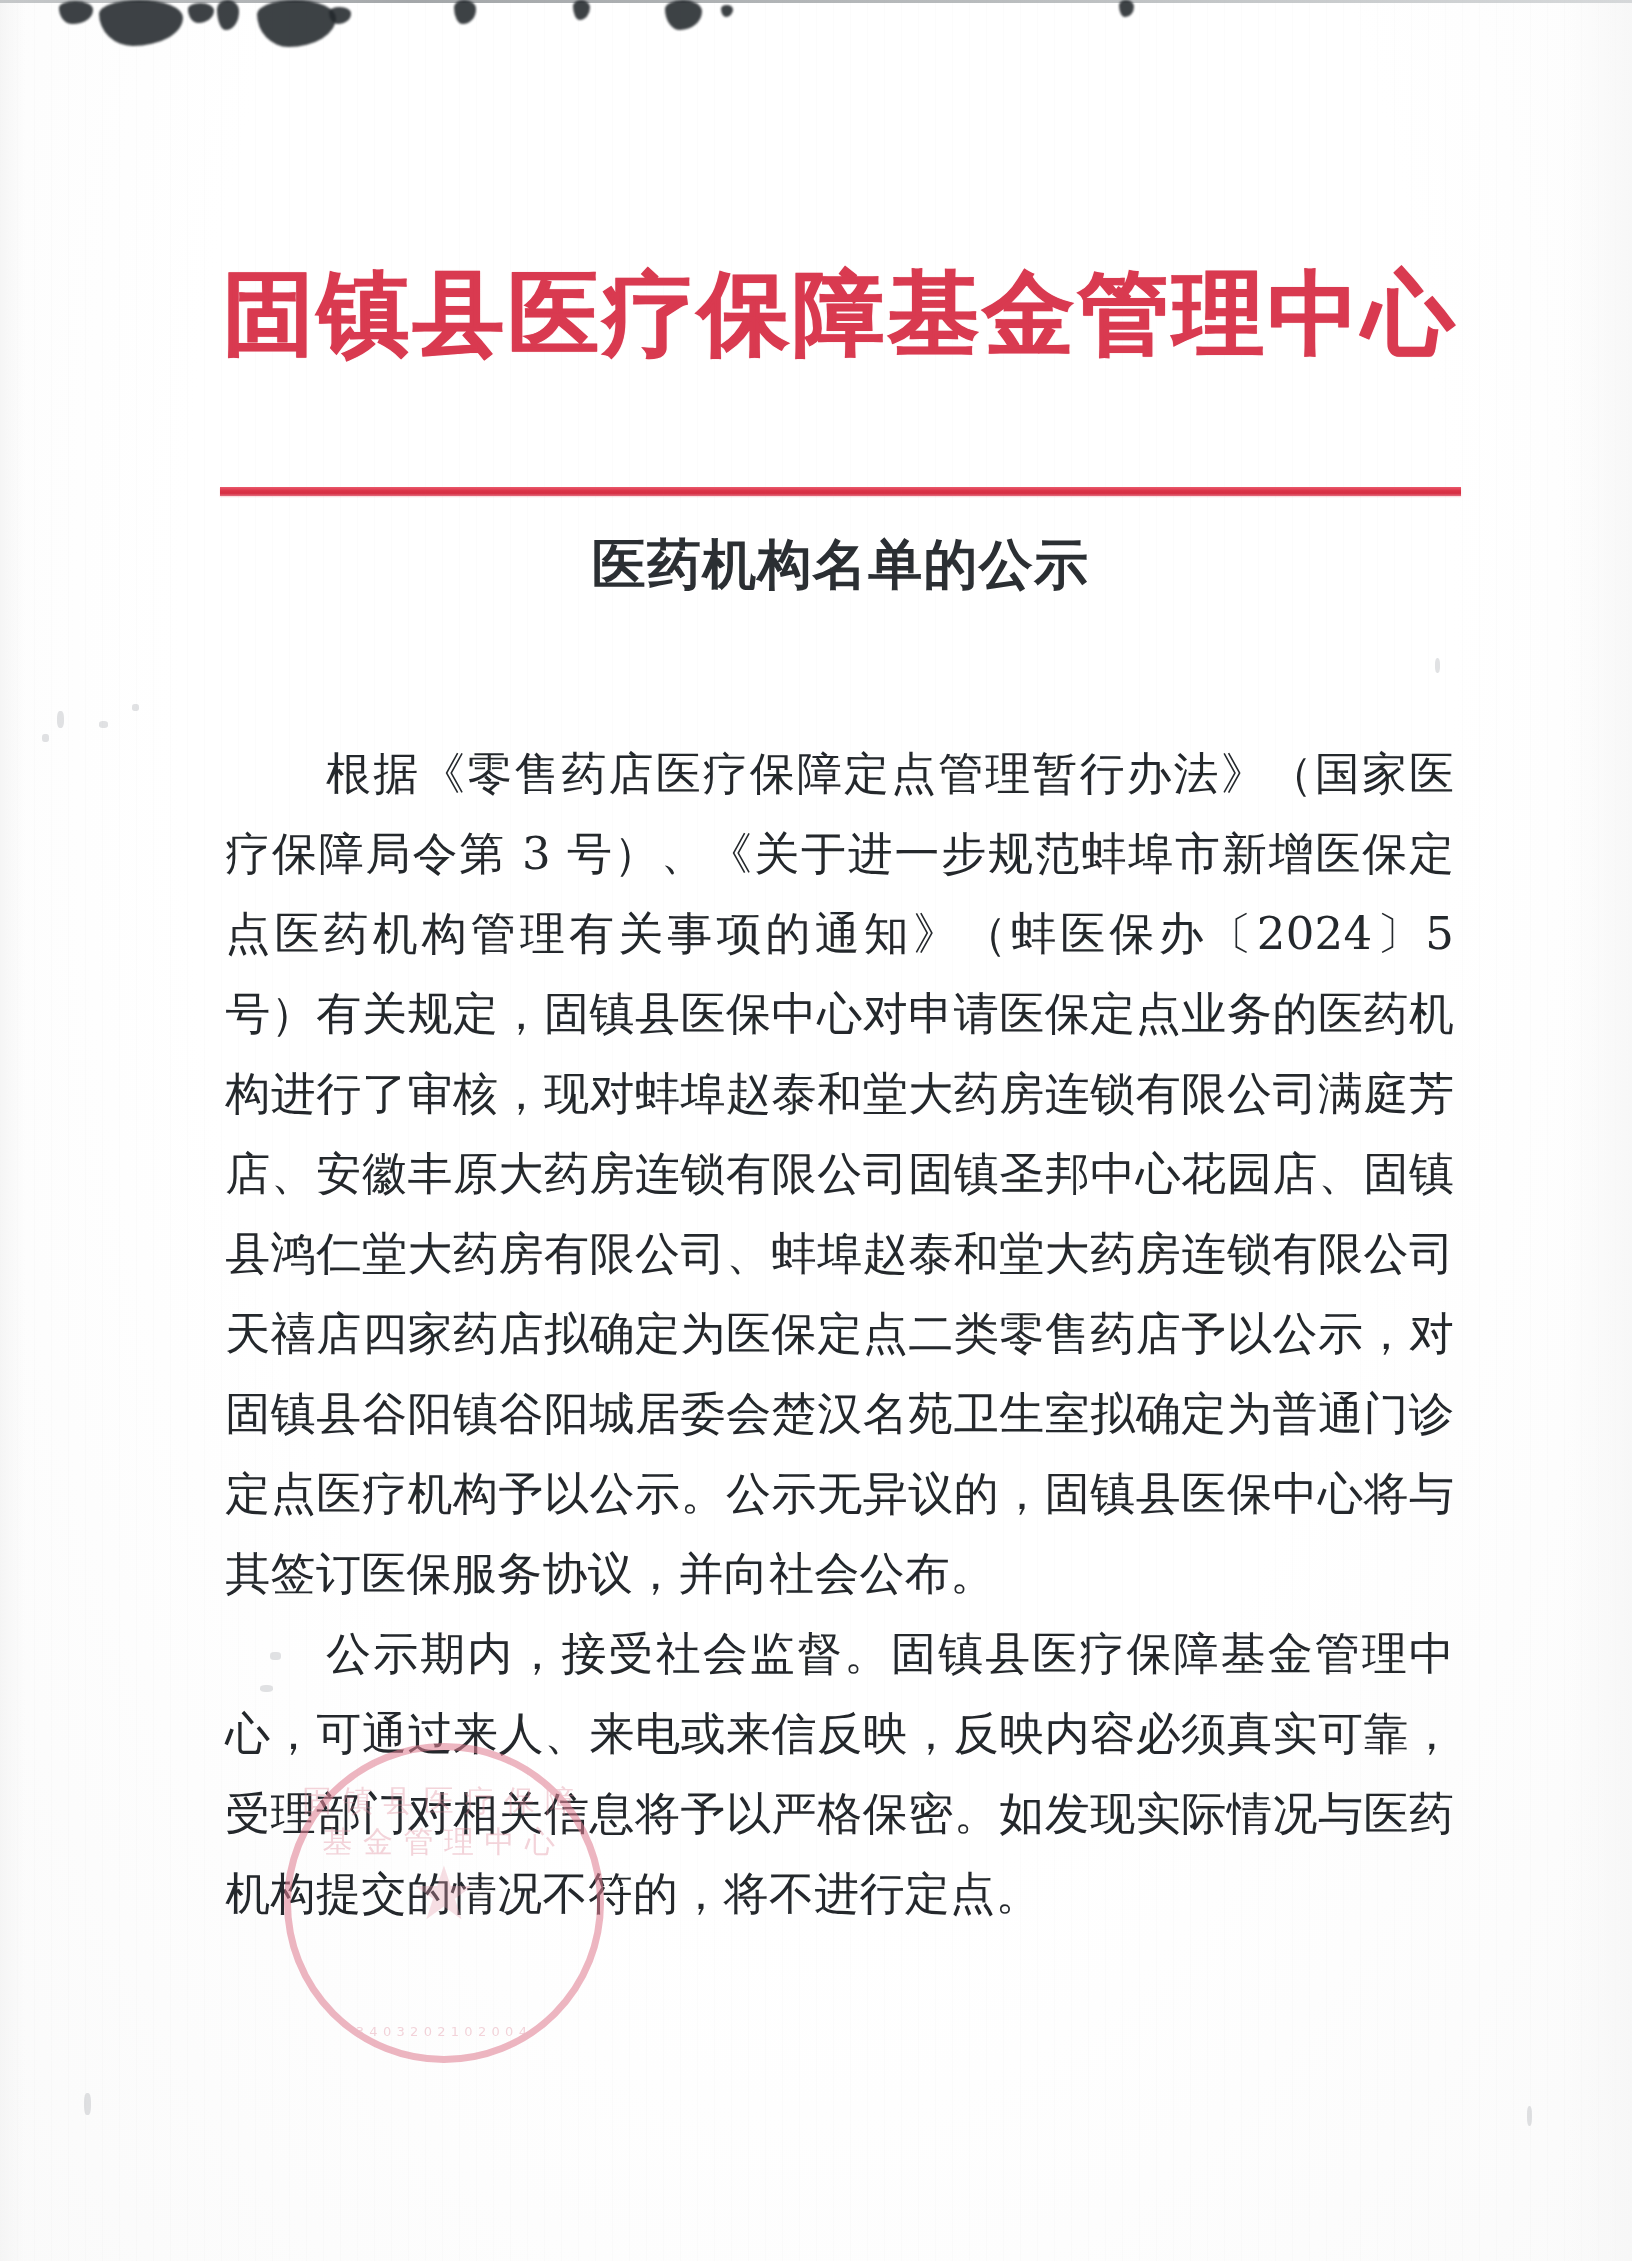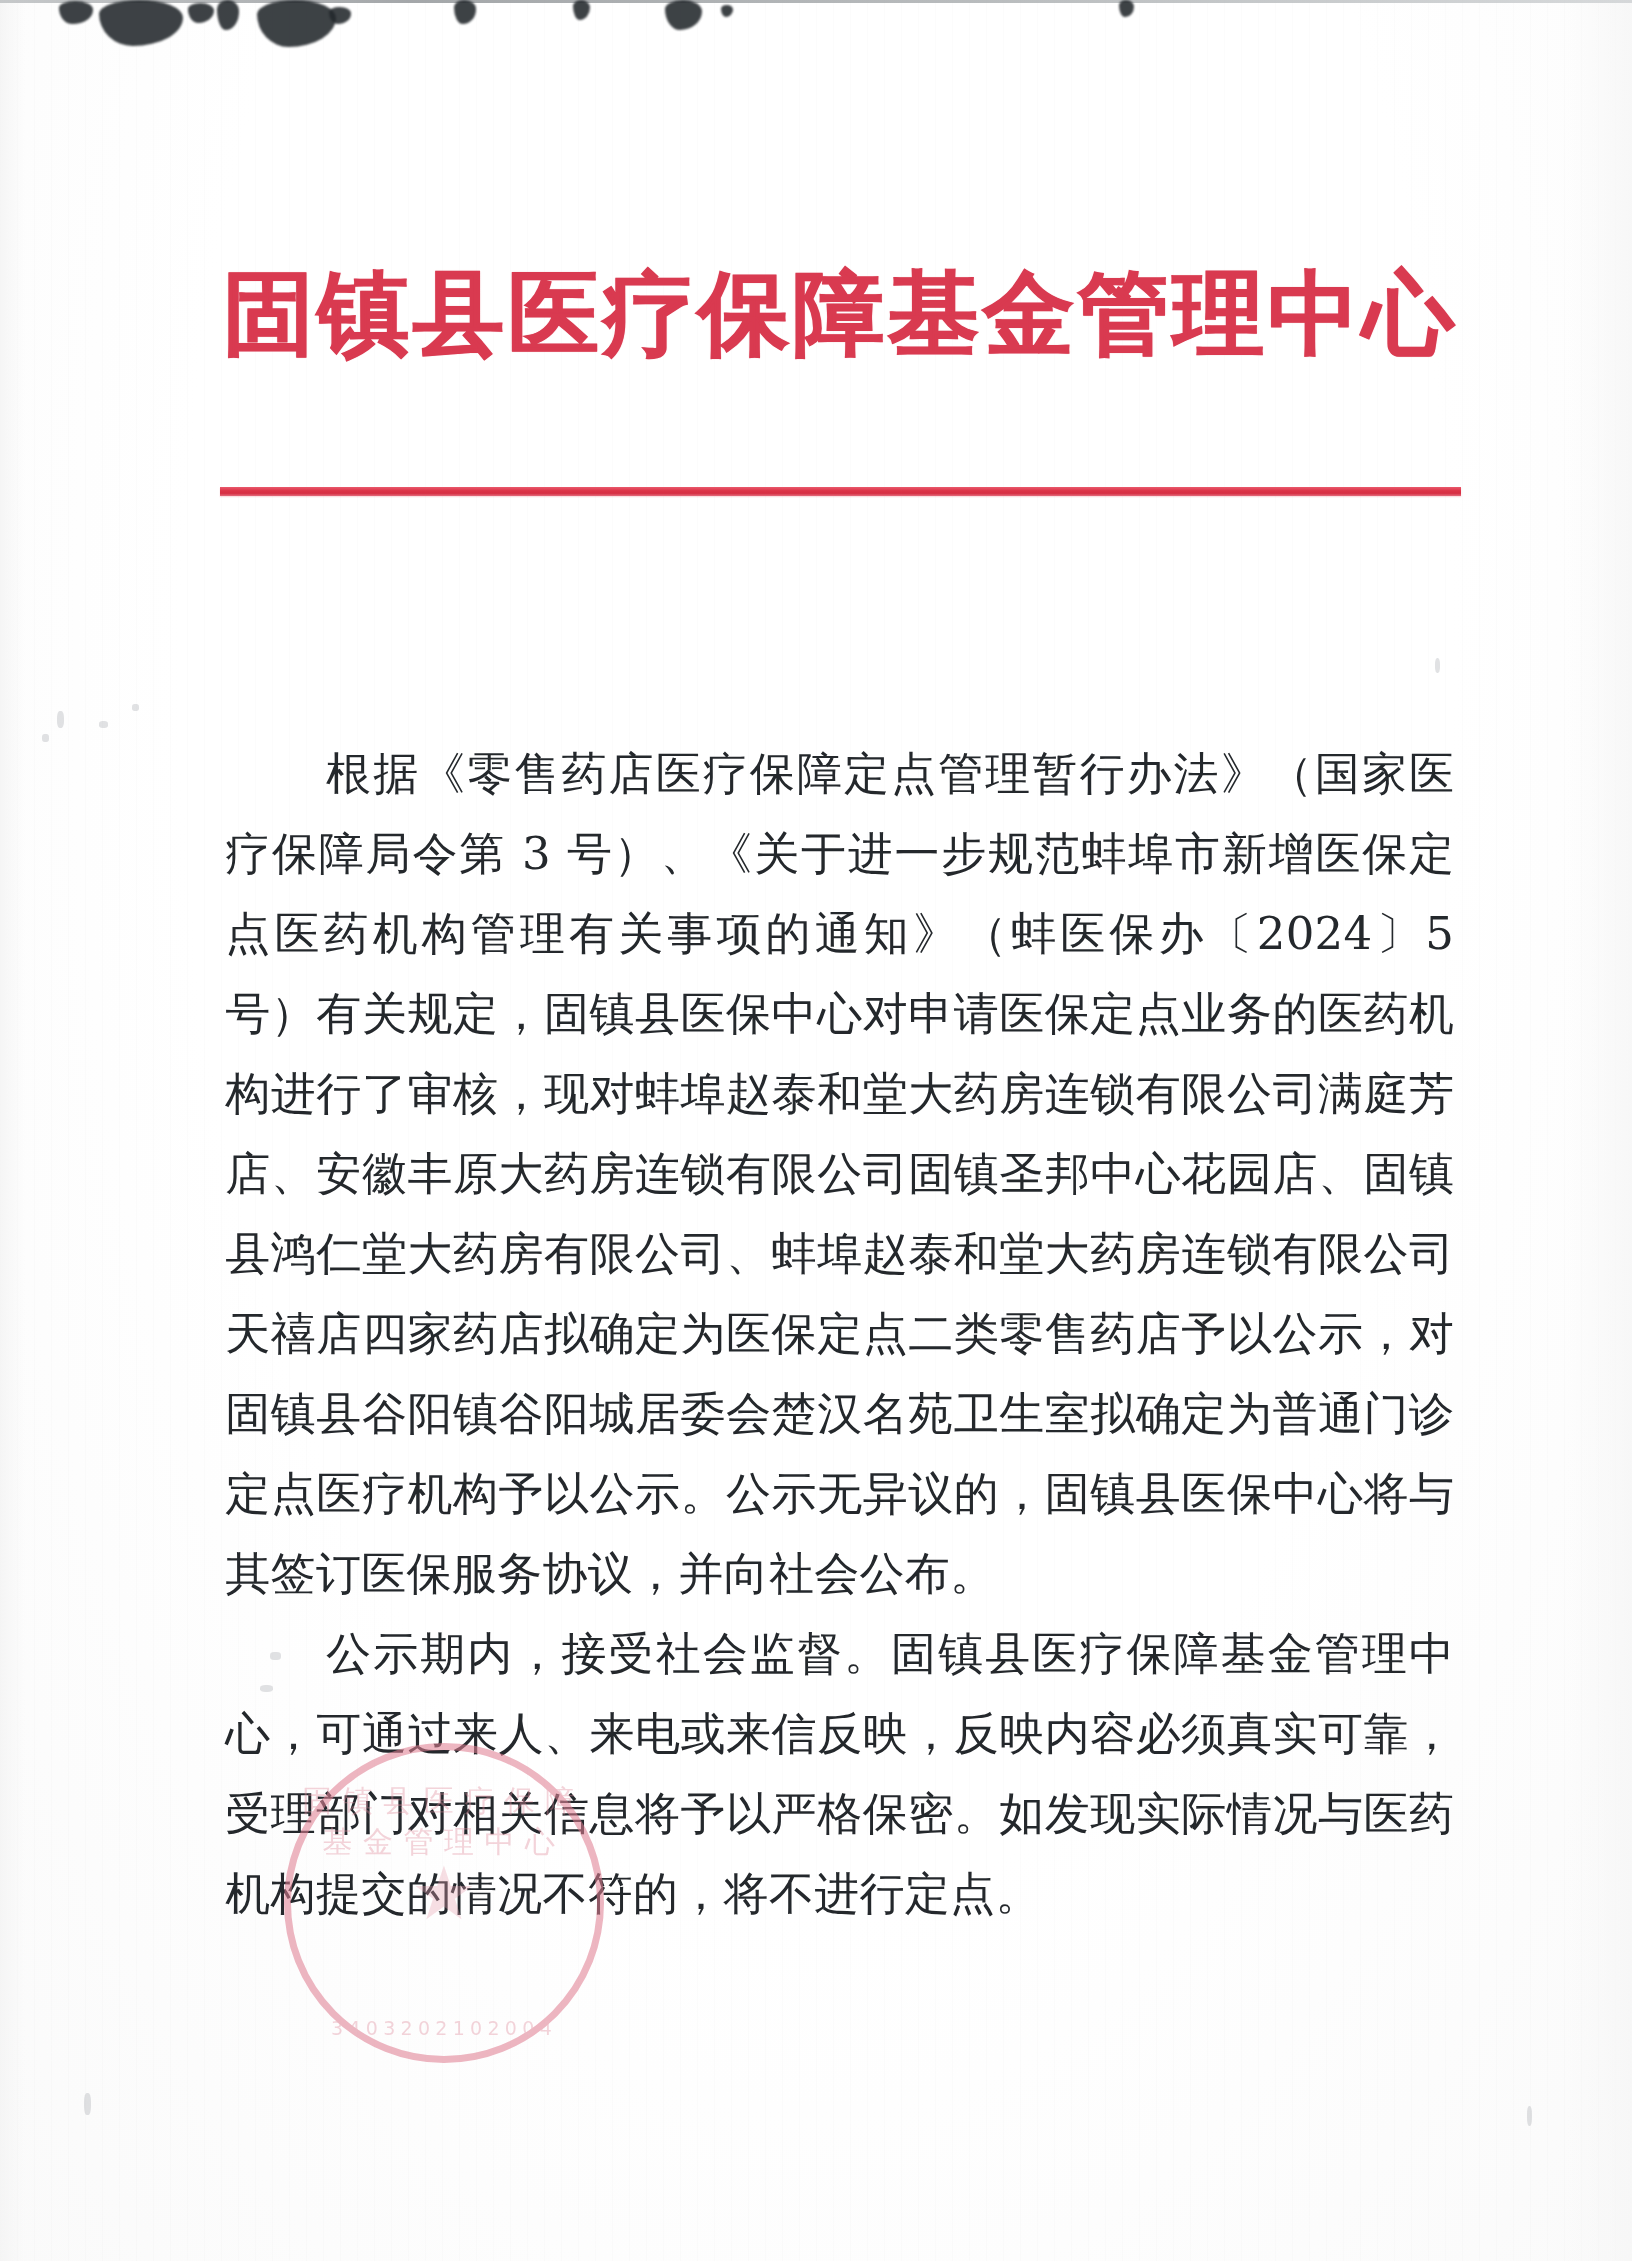--- a/index.html
+++ b/index.html
@@ -183,21 +183,21 @@
     opacity: .62;
     font-family: "DejaVu Sans", "Liberation Sans", sans-serif;
   }
   #seal .arc-top {
     top: 38px;
     font-size: 30px;
     letter-spacing: 10.5px;
   }
   #seal .arc-bottom {
     bottom: 24px;
-    font-size: 19px;
+    font-size: 13px;
     letter-spacing: 5.3px;
   }
 
   
   .speck {
     position: absolute;
     background: #9aa0a5;
     opacity: .30;
     border-radius: 40%;
     pointer-events: none;
@@ -237,20 +237,21 @@
 
   <div id="content">
 
     <div id="letterhead">
       <span id="letterhead-title">固镇县医疗保障基金管理中心</span>
     </div>
 
     <div id="header-rule"></div>
 
     <div id="doc-title">
+      <span class="tline">医药机构名单的公示</span>
     </div>
 
     <div id="body-text">
       <p class="para"><span class="indent"></span><span>根据《零售药店医疗保障定点管理暂行办法》（国家医疗保障局令第 3 号）、《关于进一步规范蚌埠市新增医保定点医药机构管理有关事项的通知》（蚌医保办〔2024〕5 号）有关规定，固镇县医保中心对申请医保定点业务的医药机构进行了审核，现对蚌埠赵泰和堂大药房连锁有限公司满庭芳店、安徽丰原大药房连锁有限公司固镇圣邦中心花园店、固镇县鸿仁堂大药房有限公司、蚌埠赵泰和堂大药房连锁有限公司天禧店四家药店拟确定为医保定点二类零售药店予以公示，对固镇县谷阳镇谷阳城居委会楚汉名苑卫生室拟确定为普通门诊定点医疗机构予以公示。公示无异议的，固镇县医保中心将与其签订医保服务协议，并向社会公布。</span></p>
       <p class="para"><span class="indent"></span><span>公示期内，接受社会监督。固镇县医疗保障基金管理中心，可通过来人、来电或来信反映，反映内容必须真实可靠，受理部门对相关信息将予以严格保密。如发现实际情况与医药机构提交的情况不符的，将不进行定点。</span></p>
     </div>
 
   </div>
 
   <div id="seal">

